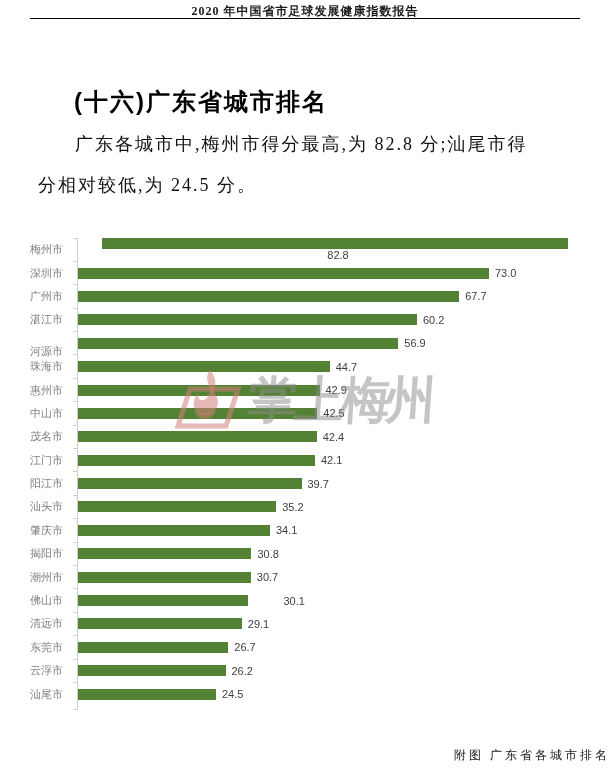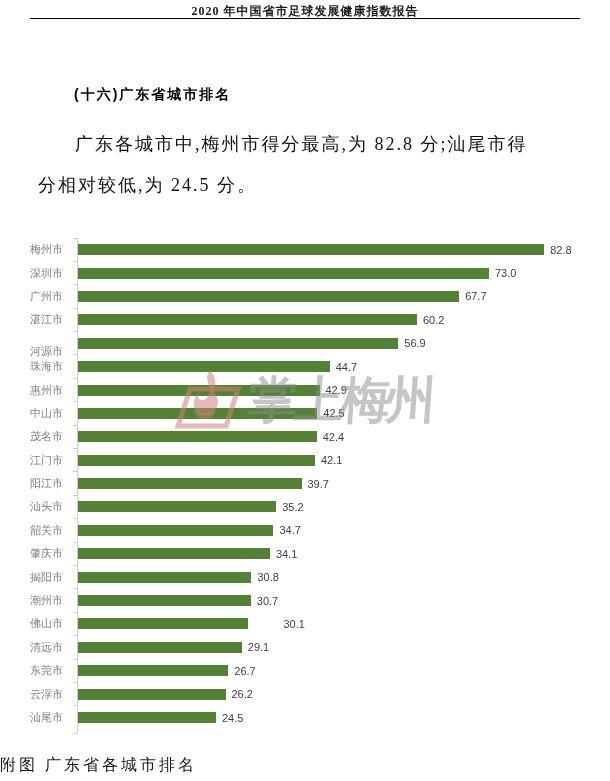--- a/index.html
+++ b/index.html
@@ -13,21 +13,21 @@
     text-align:center; font-size:12px; font-weight:bold;
     color:#1a1a1a; letter-spacing:1px;
   }
   .header-rule {
     position:absolute; top:18px; left:30px; right:30px;
     border-top:1.6px solid #000;
   }
   .title {
     position:absolute; top:86px; left:74px; margin:0;
     font-family:"Liberation Sans", sans-serif;
-    font-size:14px; font-weight:bold; color:#000; letter-spacing:2px;
+    font-size:24px; font-weight:bold; color:#000; letter-spacing:2px;
   }
   .para {
     position:absolute; top:124px; left:38px; width:538px;
     font-size:18px; line-height:41px; color:#111; letter-spacing:2px;
   }
   .para .indent { text-indent:37px; }
   .chart { position:absolute; top:238px; left:30px; width:562px; }
   .row { display:flex; align-items:center; height:23.4px; }
   .cat {
     flex:none; width:47px; padding-right:16px; box-sizing:border-box;
@@ -65,42 +65,42 @@
     display:flex; align-items:center; pointer-events:none;
   }
   .wm-flame { flex:none; margin-right:4px; }
   .wm-text {
     font-family:"Liberation Sans", sans-serif;
     font-size:50px; font-weight:bold; line-height:1;
     letter-spacing:-4px; opacity:0.5; transform:skewX(-4deg);
   }
   .caption {
     position:absolute; top:747px; left:0; right:0;
-    text-align:left; font-size:16px; letter-spacing:3px; color:#1a1a1a;margin-top:8px;
+    text-align:right; font-size:12px; letter-spacing:3px; color:#1a1a1a;
   }
 </style>
 </head>
 <body>
 
 <div class="page">
 
   <div class="header">2020 年中国省市足球发展健康指数报告</div>
   <div class="header-rule"></div>
 
   <h2 class="title">(十六)广东省城市排名</h2>
 
   <div class="para">
     <div class="indent">广东各城市中,梅州市得分最高,为 82.8 分;汕尾市得</div>
     <div>分相对较低,为 24.5 分。</div>
   </div>
 
   <div class="chart" id="chart">
       <div class="row">
         <span class="cat" style="color: rgb(127, 127, 127);">梅州市</span>
-        <div class="plot" style="border-left-color: rgb(207, 207, 207);">
+        <div class="plot" style="border-left-color: rgb(207, 207, 207); flex-direction: column;">
           <div class="bar" style="width: 466.2px; background: rgb(84, 130, 53);"></div>
           <span class="val" style="color: rgb(64, 64, 64);">82.8</span>
         </div>
       </div>
       <div class="row">
         <span class="cat" style="color: rgb(127, 127, 127);">深圳市</span>
         <div class="plot" style="border-left-color: rgb(207, 207, 207);">
           <div class="bar" style="width: 411px; background: rgb(84, 130, 53);"></div>
           <span class="val" style="color: rgb(64, 64, 64);">73.0</span>
         </div>
@@ -166,27 +166,20 @@
         <div class="plot" style="border-left-color: rgb(207, 207, 207);">
           <div class="bar" style="width: 223.5px; background: rgb(84, 130, 53);"></div>
           <span class="val" style="color: rgb(64, 64, 64);">39.7</span>
         </div>
       </div>
       <div class="row">
         <span class="cat" style="color: rgb(127, 127, 127);">汕头市</span>
         <div class="plot" style="border-left-color: rgb(207, 207, 207);">
           <div class="bar" style="width: 198.2px; background: rgb(84, 130, 53);"></div>
           <span class="val" style="color: rgb(64, 64, 64); text-align: right;">35.2</span>
-        </div>
-      </div>
-      <div class="row">
-        <span class="cat" style="color: rgb(127, 127, 127);">韶关市</span>
-        <div class="plot" style="border-left-color: rgb(207, 207, 207);">
-          <div class="bar" style="width: 195.4px; background: rgb(84, 130, 53);"></div>
-          <span class="val" style="color: rgb(64, 64, 64);">34.7</span>
         </div>
       </div>
       <div class="row">
         <span class="cat" style="color: rgb(127, 127, 127);">肇庆市</span>
         <div class="plot" style="border-left-color: rgb(207, 207, 207);">
           <div class="bar" style="width: 192px; background: rgb(84, 130, 53);"></div>
           <span class="val" style="color: rgb(64, 64, 64);">34.1</span>
         </div>
       </div>
       <div class="row">

